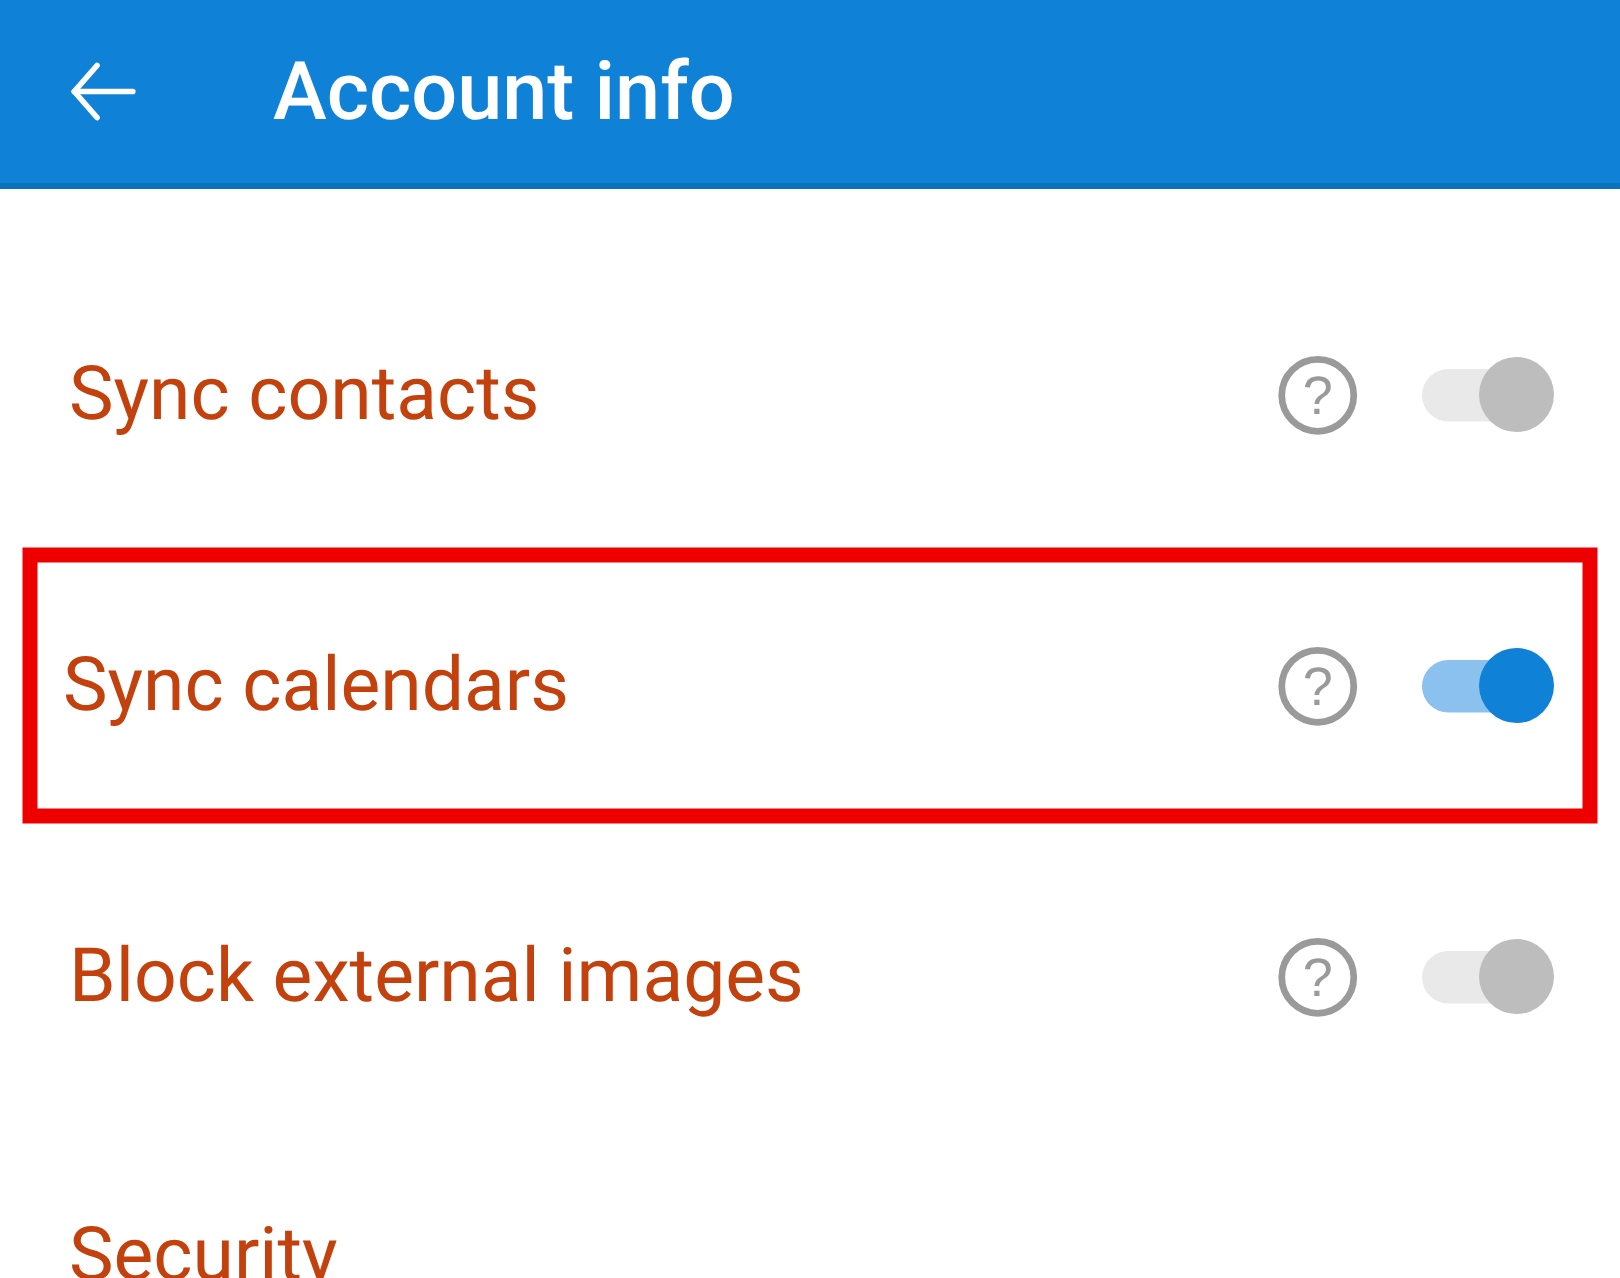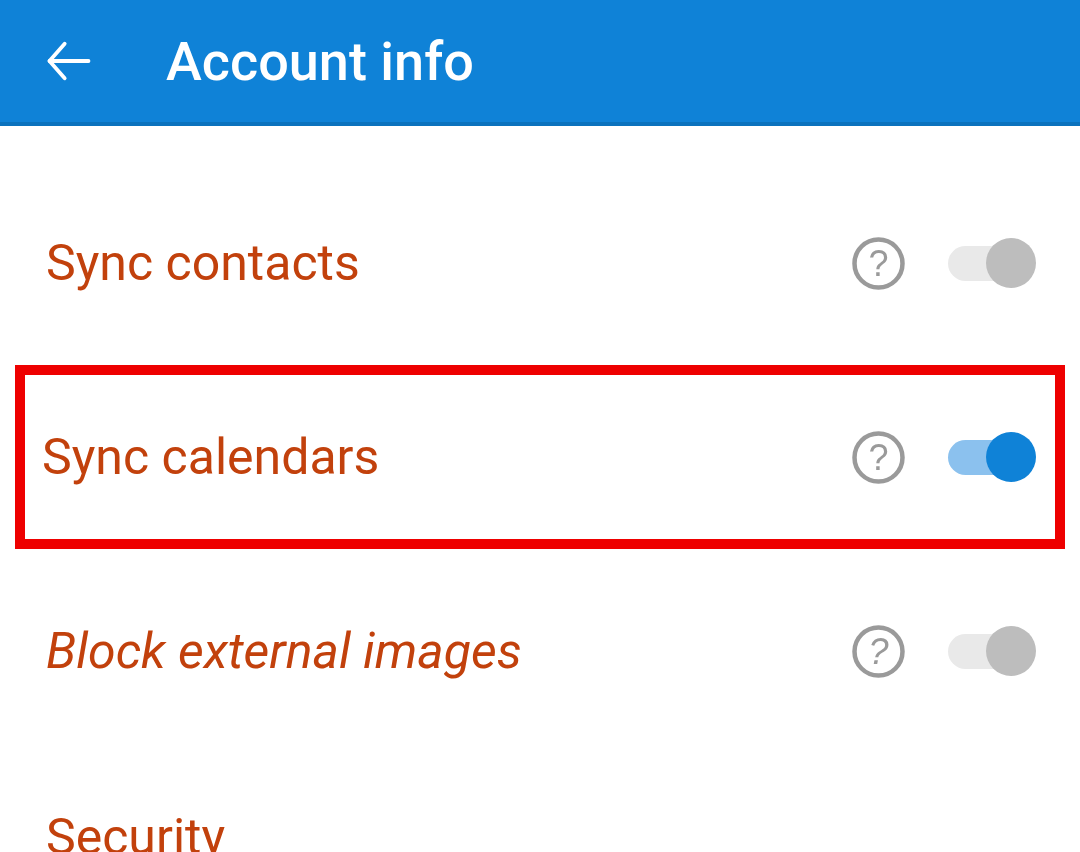--- a/index.html
+++ b/index.html
@@ -14,20 +14,21 @@
       background: #ffffff;
       overflow: hidden;
     }
     .header {
       background: #0f82d7;
       height: 126px;
       display: flex;
       align-items: center;
       padding-left: 40px;
       border-bottom: 4px solid #0b72bd;
+      gap: 16px;
     }
     .back-icon {
       width: 58px;
       height: 58px;
       display: flex;
       align-items: center;
       justify-content: center;
       cursor: pointer;
     }
     .back-icon svg {
@@ -158,21 +159,21 @@
         <circle cx="27.5" cy="27.5" r="24" fill="none" stroke="#9a9a9a" stroke-width="4.5"></circle>
         <text x="27.5" y="40" font-size="36" fill="#9a9a9a" text-anchor="middle" font-family="Arial" font-weight="500">?</text>
       </svg>
     </div>
     <div class="toggle on">
       <div class="toggle-track"></div>
       <div class="toggle-knob"></div>
     </div>
   </div>
 
-  <div class="setting-row" style="margin-top:40px;font-style:italic;">
+  <div class="setting-row" style="margin-top:40px;">
     <div class="setting-label">Block external images</div>
     <div class="help-icon">
       <svg viewBox="0 0 55 55">
         <circle cx="27.5" cy="27.5" r="24" fill="none" stroke="#9a9a9a" stroke-width="4.5"></circle>
         <text x="27.5" y="40" font-size="36" fill="#9a9a9a" text-anchor="middle" font-family="Arial" font-weight="500">?</text>
       </svg>
     </div>
     <div class="toggle off">
       <div class="toggle-track"></div>
       <div class="toggle-knob"></div>

